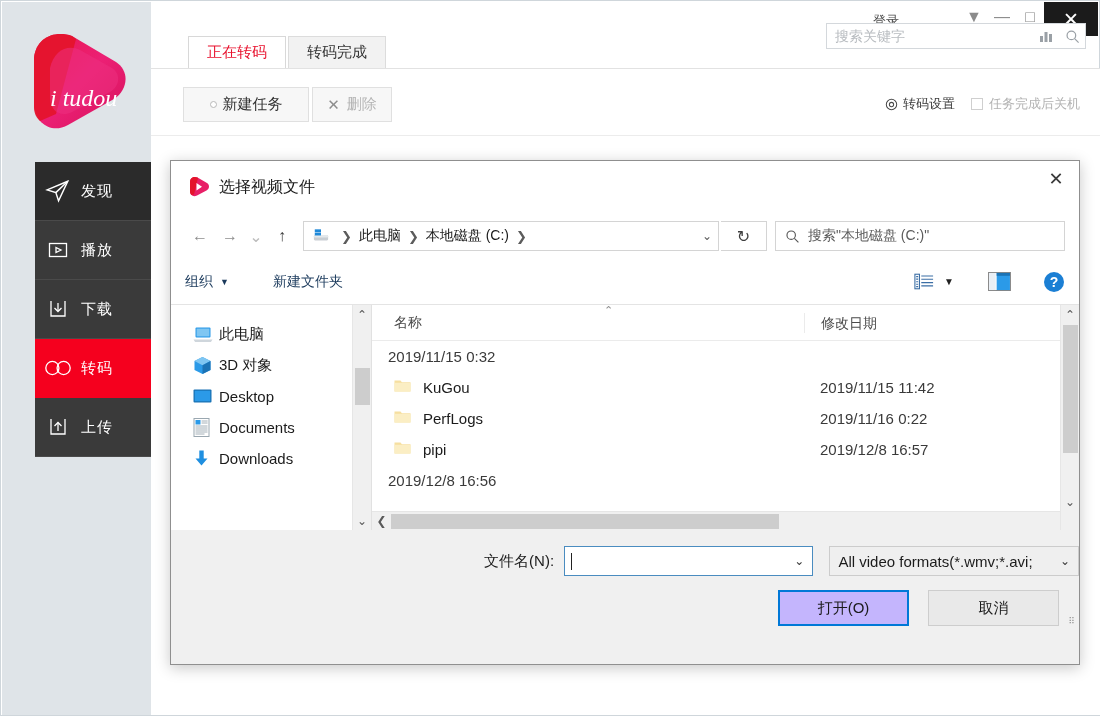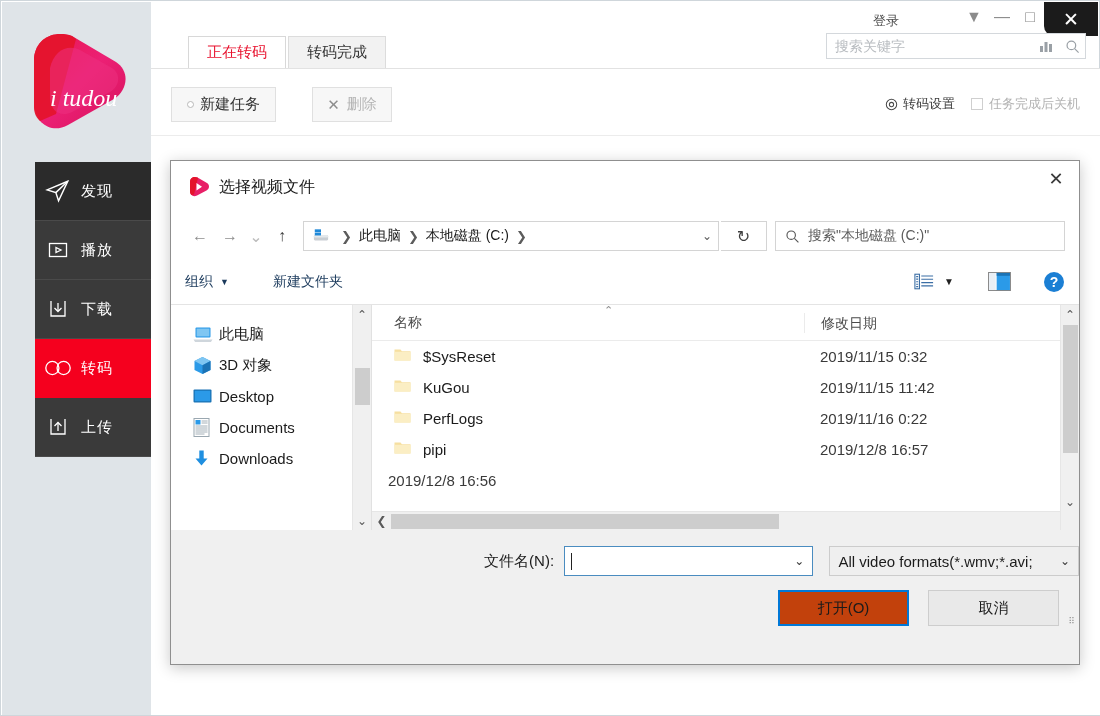--- a/index.html
+++ b/index.html
@@ -67,21 +67,21 @@
     width:54px; height:34px; background:#1b1b1b; color:#ffffff;
     display:flex; align-items:center; justify-content:center;
     font-size:19px; font-weight:bold;
     border-bottom-left-radius:10px;
   }
   #login-link{
     position:absolute; right:200px; top:11px;
     font-size:13px; color:#4a4a4a;
   }
   #search-box{
-    position:absolute; right:13px; top:32px; width:260px; height:26px;
+    position:absolute; right:13px; top:22px; width:260px; height:26px;
     background:#ffffff; border:1px solid #d4d8dc;
     display:flex; align-items:center;
   }
   #search-input{
     flex:1; border:0; outline:0; font-size:14px; color:#b8bcc0;
     background:transparent; padding-left:8px;
     font-family:"Liberation Sans","DejaVu Sans",sans-serif;
   }
   #search-input::placeholder{ color:#b8bcc0; }
   .sb-ico{ width:26px; display:flex; align-items:center; justify-content:center; color:#9aa0a6; }
@@ -106,21 +106,21 @@
   #toolbar{
     position:absolute; left:0; top:0; width:949px; height:67px;
     border-bottom:1px solid #ececec;
   }
   .tb-btn{
     position:absolute; top:18px; height:35px;
     display:flex; align-items:center; justify-content:center;
     background:#f7f7f7; border:1px solid #e0e0e0;
     font-size:15px; color:#333;
   }
-  #btn-new-task{ left:20px; width:105px; }
+  #btn-new-task{ left:32px; width:126px; }
   #btn-new-task .dot{
     width:7px; height:7px; border:1px solid #b9b9b9; border-radius:50%;
     margin-right:6px; background:#fff;
   }
   #btn-delete{ left:161px; width:80px; color:#b4b4b4; }
   #btn-delete .xm{ margin-right:7px; color:#8d8d8d; font-size:15px; }
 
   #tb-right{
     position:absolute; right:20px; top:26px; display:flex; align-items:center;
     font-size:13px; color:#3b3b3b;
@@ -258,21 +258,21 @@
     font-size:15px; color:#1b1b1b;
   }
   #filter-combo .car{ margin-left:auto; font-size:12px; color:#3a3a3a; }
 
   #btn-row{ display:flex; justify-content:flex-end; padding:14px 20px 0 0; }
   .dlg-btn{
     width:131px; height:36px; font-size:15px; color:#1b1b1b;
     display:flex; align-items:center; justify-content:center;
     background:#e9e9e9; border:1px solid #cdcdcd; margin-left:19px;
   }
-  #btn-open{ background:#c2410c; border:2px solid #0078d7; }
+  #btn-open{ background:#c4b5fd; border:2px solid #0078d7; }
   #grip{
     position:absolute; right:4px; bottom:3px; color:#9a9a9a; font-size:9px; line-height:3px;
   }
 </style>
 </head>
 <body>
 
 <div id="app-window">
 
   <div id="app-left-panel">
@@ -560,29 +560,20 @@
     <div id="tree-split"></div>
 
     <div id="list-pane">
       <div id="list-header">
         <div class="col-name">名称</div>
         <div class="col-date">修改日期</div>
         <span id="sort-caret">⌃</span>
       </div>
 
       <div class="file-row">
-        <span class="fr-name">
-          <span class="folder">
-            <svg width="17" height="14" viewBox="0 0 17 14">
-              <path d="M0.5 1.5 h6 l1.4 1.8 h8.6 v9.2 h-16 Z" fill="#f6dfa0"></path>
-              <path d="M0.5 3.8 h16 v8.7 h-16 Z" fill="#fbeec4"></path>
-            </svg>
-          </span>
-          <span>$SysReset</span>
-        </span>
         <span class="fr-date">2019/11/15 0:32</span>
       </div>
 
       <div class="file-row">
         <span class="fr-name">
           <span class="folder">
             <svg width="17" height="14" viewBox="0 0 17 14">
               <path d="M0.5 1.5 h6 l1.4 1.8 h8.6 v9.2 h-16 Z" fill="#f6dfa0"></path>
               <path d="M0.5 3.8 h16 v8.7 h-16 Z" fill="#fbeec4"></path>
             </svg>

